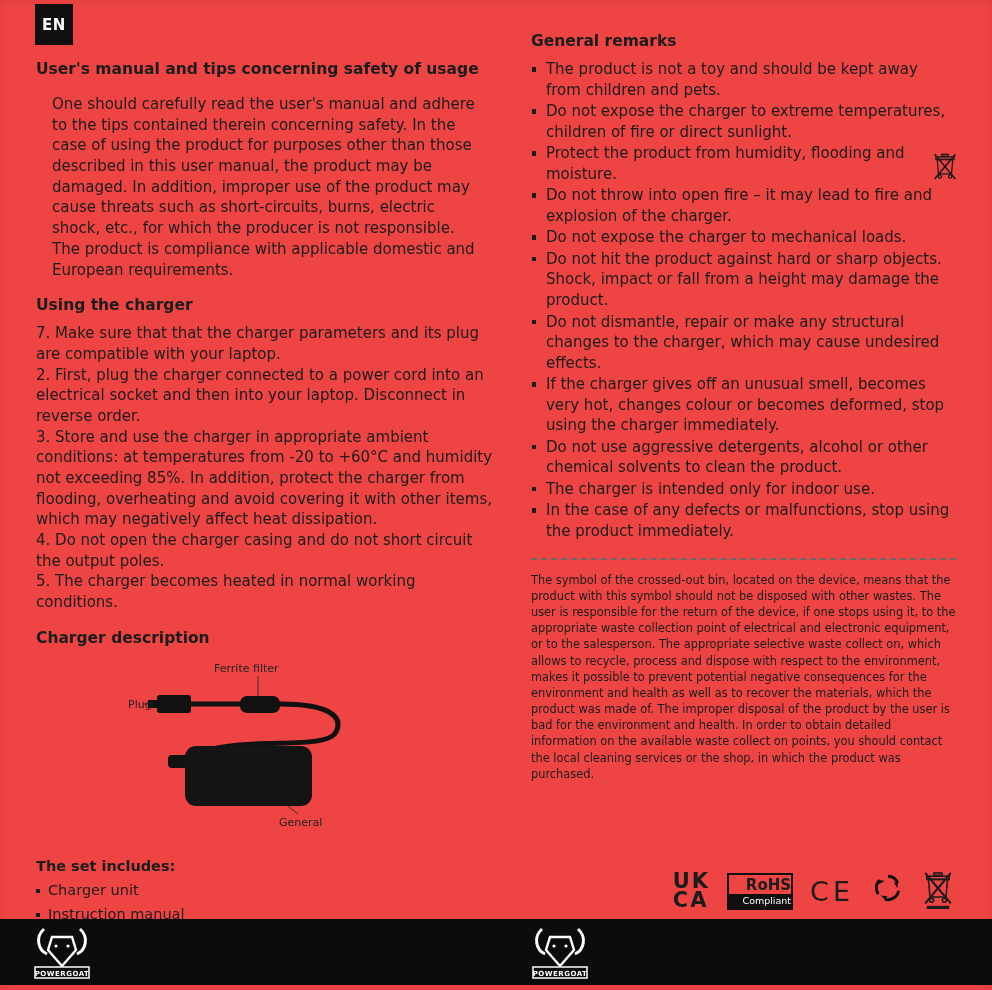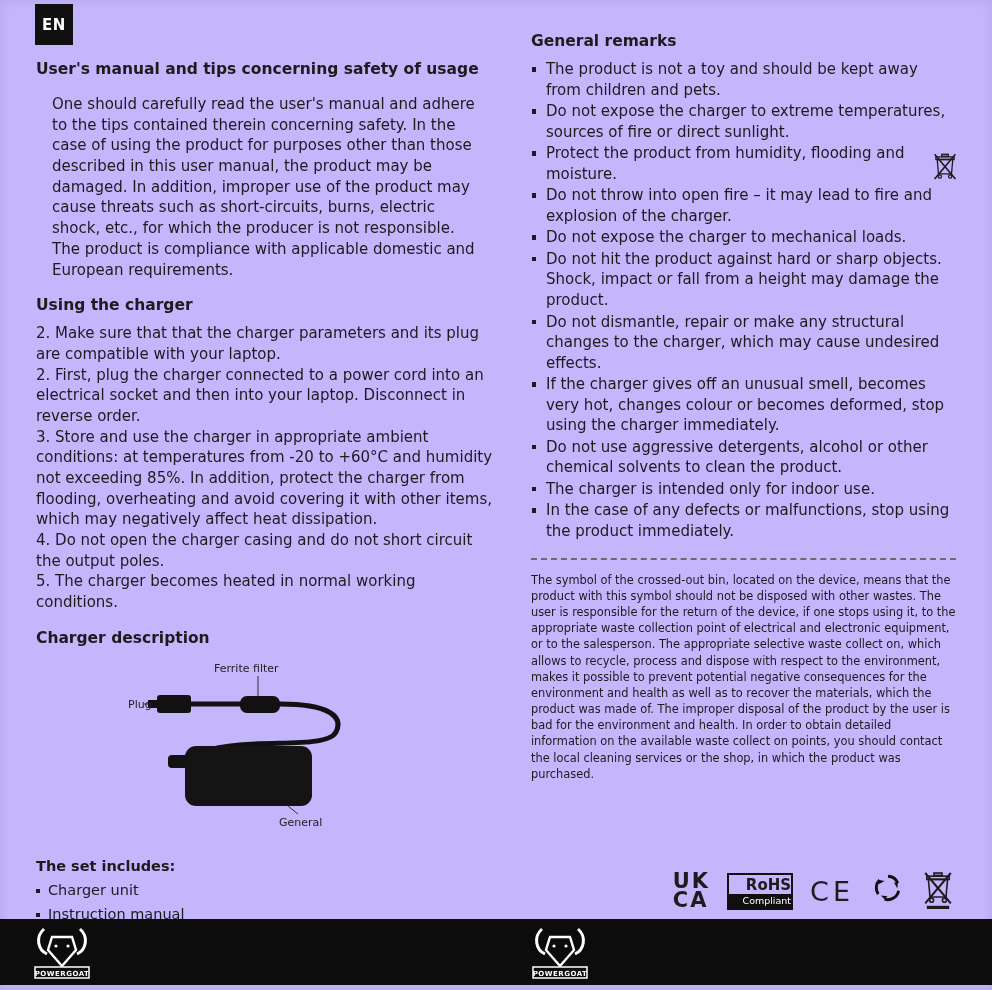--- a/index.html
+++ b/index.html
@@ -1,19 +1,19 @@
 <!DOCTYPE html>
 <html><head>
 <meta charset="utf-8">
 <style>
   html,body{margin:0;padding:0;background:#e8e8e6;}
   .page{
     position:relative;
     width:992px;height:990px;
-    background:#c4b5fd;
+    background:#ef4444;
     font-family:"DejaVu Sans","Liberation Sans",sans-serif;
     color:#1c1c1c;
     overflow:hidden;
     box-shadow:inset 0 0 12px rgba(0,0,0,.08);
   }
   .en-badge{
     position:absolute;left:35px;top:4px;
     width:38px;height:41px;background:#101010;color:#fff;
     display:flex;align-items:center;justify-content:center;
     font-weight:bold;font-size:15px;letter-spacing:.5px;
@@ -89,21 +89,21 @@
 
     <div class="col-left">
 
       <div class="sec">
         <h2>User's manual and tips concerning safety of usage</h2>
         <p class="body-text">One should carefully read the user's manual and adhere to the tips contained therein concerning safety. In the case of using the product for purposes other than those described in this user manual, the product may be damaged. In addition, improper use of the product may cause threats such as short-circuits, burns, electric shock, etc., for which the producer is not responsible. The product is compliance with applicable domestic and European requirements.</p>
       </div>
 
       <div class="sec">
         <h2>Using the charger</h2>
-        <p class="step">2. Make sure that that the charger parameters and its plug are compatible with your laptop.</p>
+        <p class="step">7. Make sure that that the charger parameters and its plug are compatible with your laptop.</p>
         <p class="step">2. First, plug the charger connected to a power cord into an electrical socket and then into your laptop. Disconnect in reverse order.</p>
         <p class="step">3. Store and use the charger in appropriate ambient conditions: at temperatures from -20 to +60°C and humidity not exceeding 85%. In addition, protect the charger from flooding, overheating and avoid covering it with other items, which may negatively affect heat dissipation.</p>
         <p class="step">4. Do not open the charger casing and do not short circuit the output poles.</p>
         <p class="step">5. The charger becomes heated in normal working conditions.</p>
       </div>
 
       <div class="sec">
         <h2>Charger description</h2>
 
         <div class="diagram">
@@ -138,21 +138,21 @@
         </div>
       </div>
 
     </div>
 
     <div class="col-right">
 
       <h2>General remarks</h2>
       <ul class="remarks">
         <li>The product is not a toy and should be kept away from children and pets.</li>
-        <li>Do not expose the charger to extreme temperatures, sources of fire or direct sunlight.</li>
+        <li>Do not expose the charger to extreme temperatures, children of fire or direct sunlight.</li>
         <li>Protect the product from humidity, flooding and moisture.</li>
         <li>Do not throw into open fire – it may lead to fire and explosion of the charger.</li>
         <li>Do not expose the charger to mechanical loads.</li>
         <li>Do not hit the product against hard or sharp objects. Shock, impact or fall from a height may damage the product.</li>
         <li>Do not dismantle, repair or make any structural changes to the charger, which may cause undesired effects.</li>
         <li>If the charger gives off an unusual smell, becomes very hot, changes colour or becomes deformed, stop using the charger immediately.</li>
         <li>Do not use aggressive detergents, alcohol or other chemical solvents to clean the product.</li>
         <li>The charger is intended only for indoor use.</li>
         <li>In the case of any defects or malfunctions, stop using the product immediately.</li>
       </ul>

